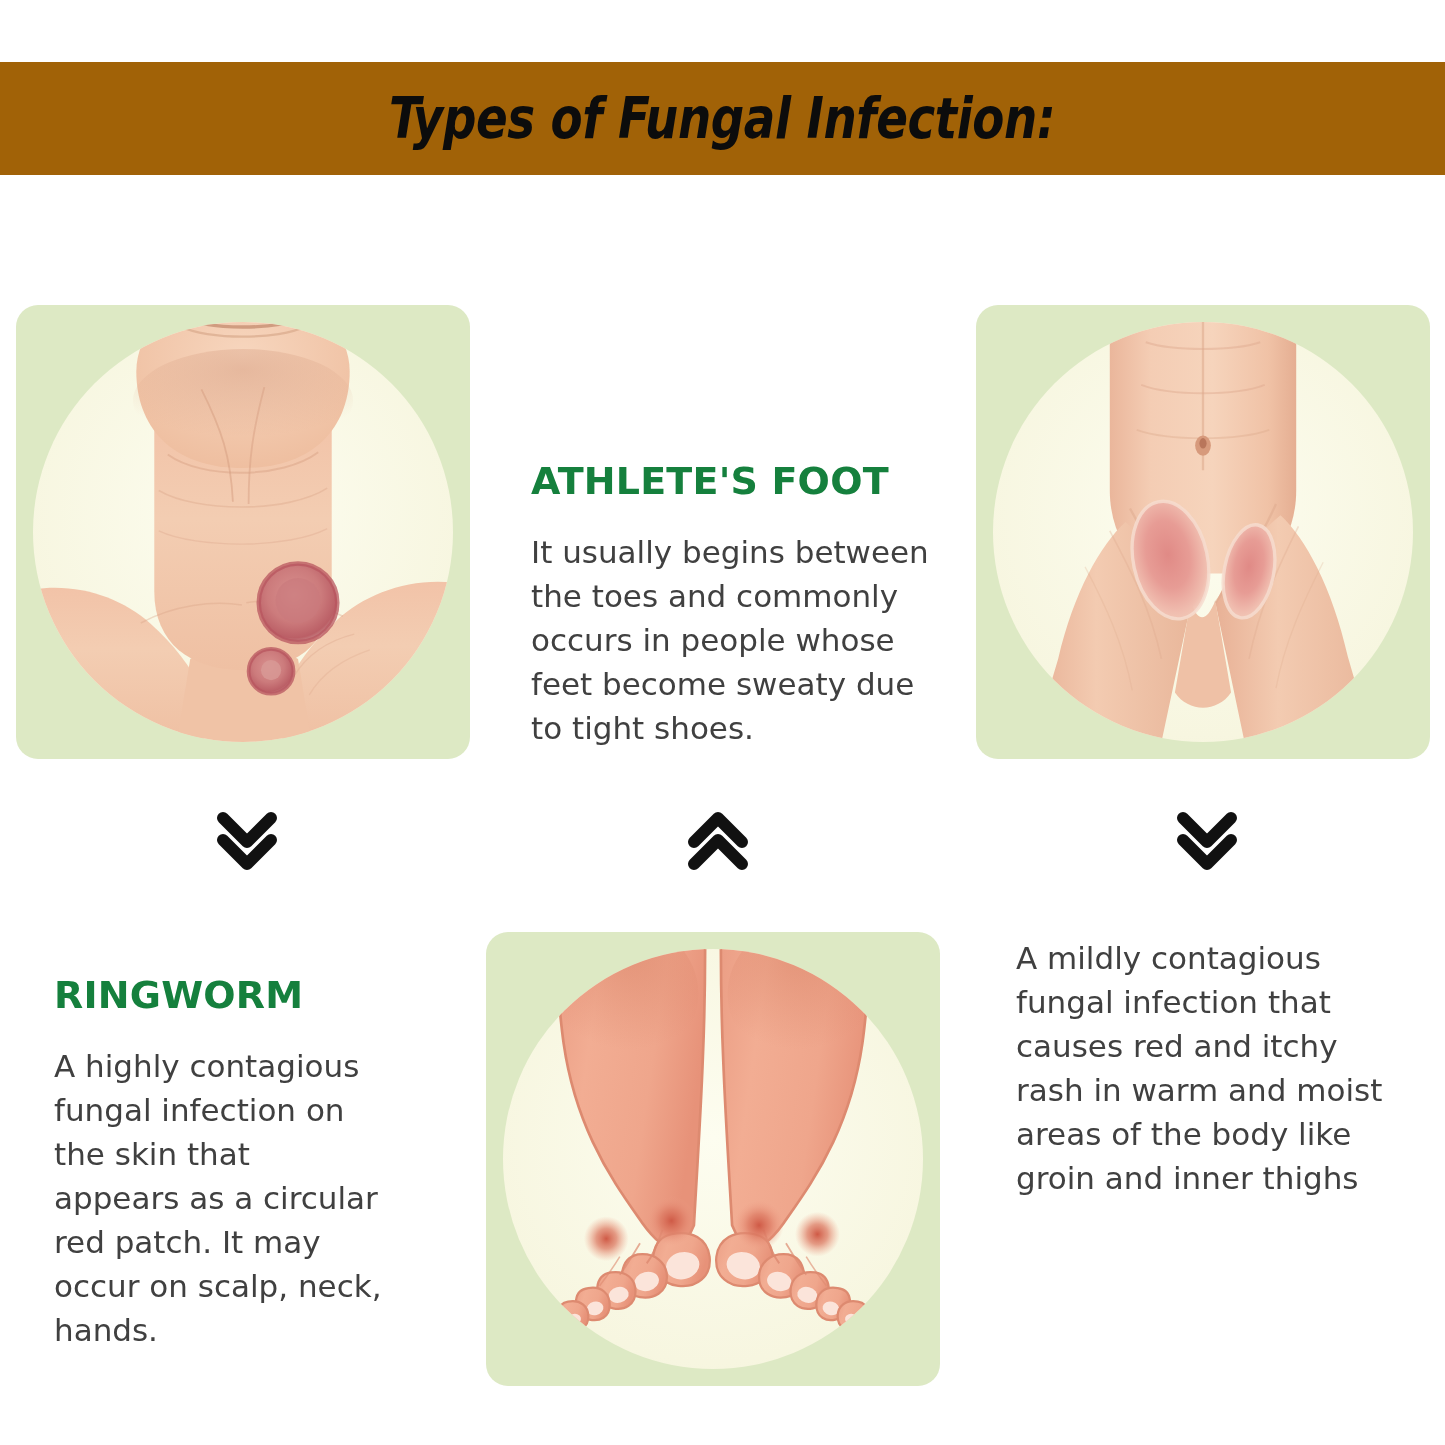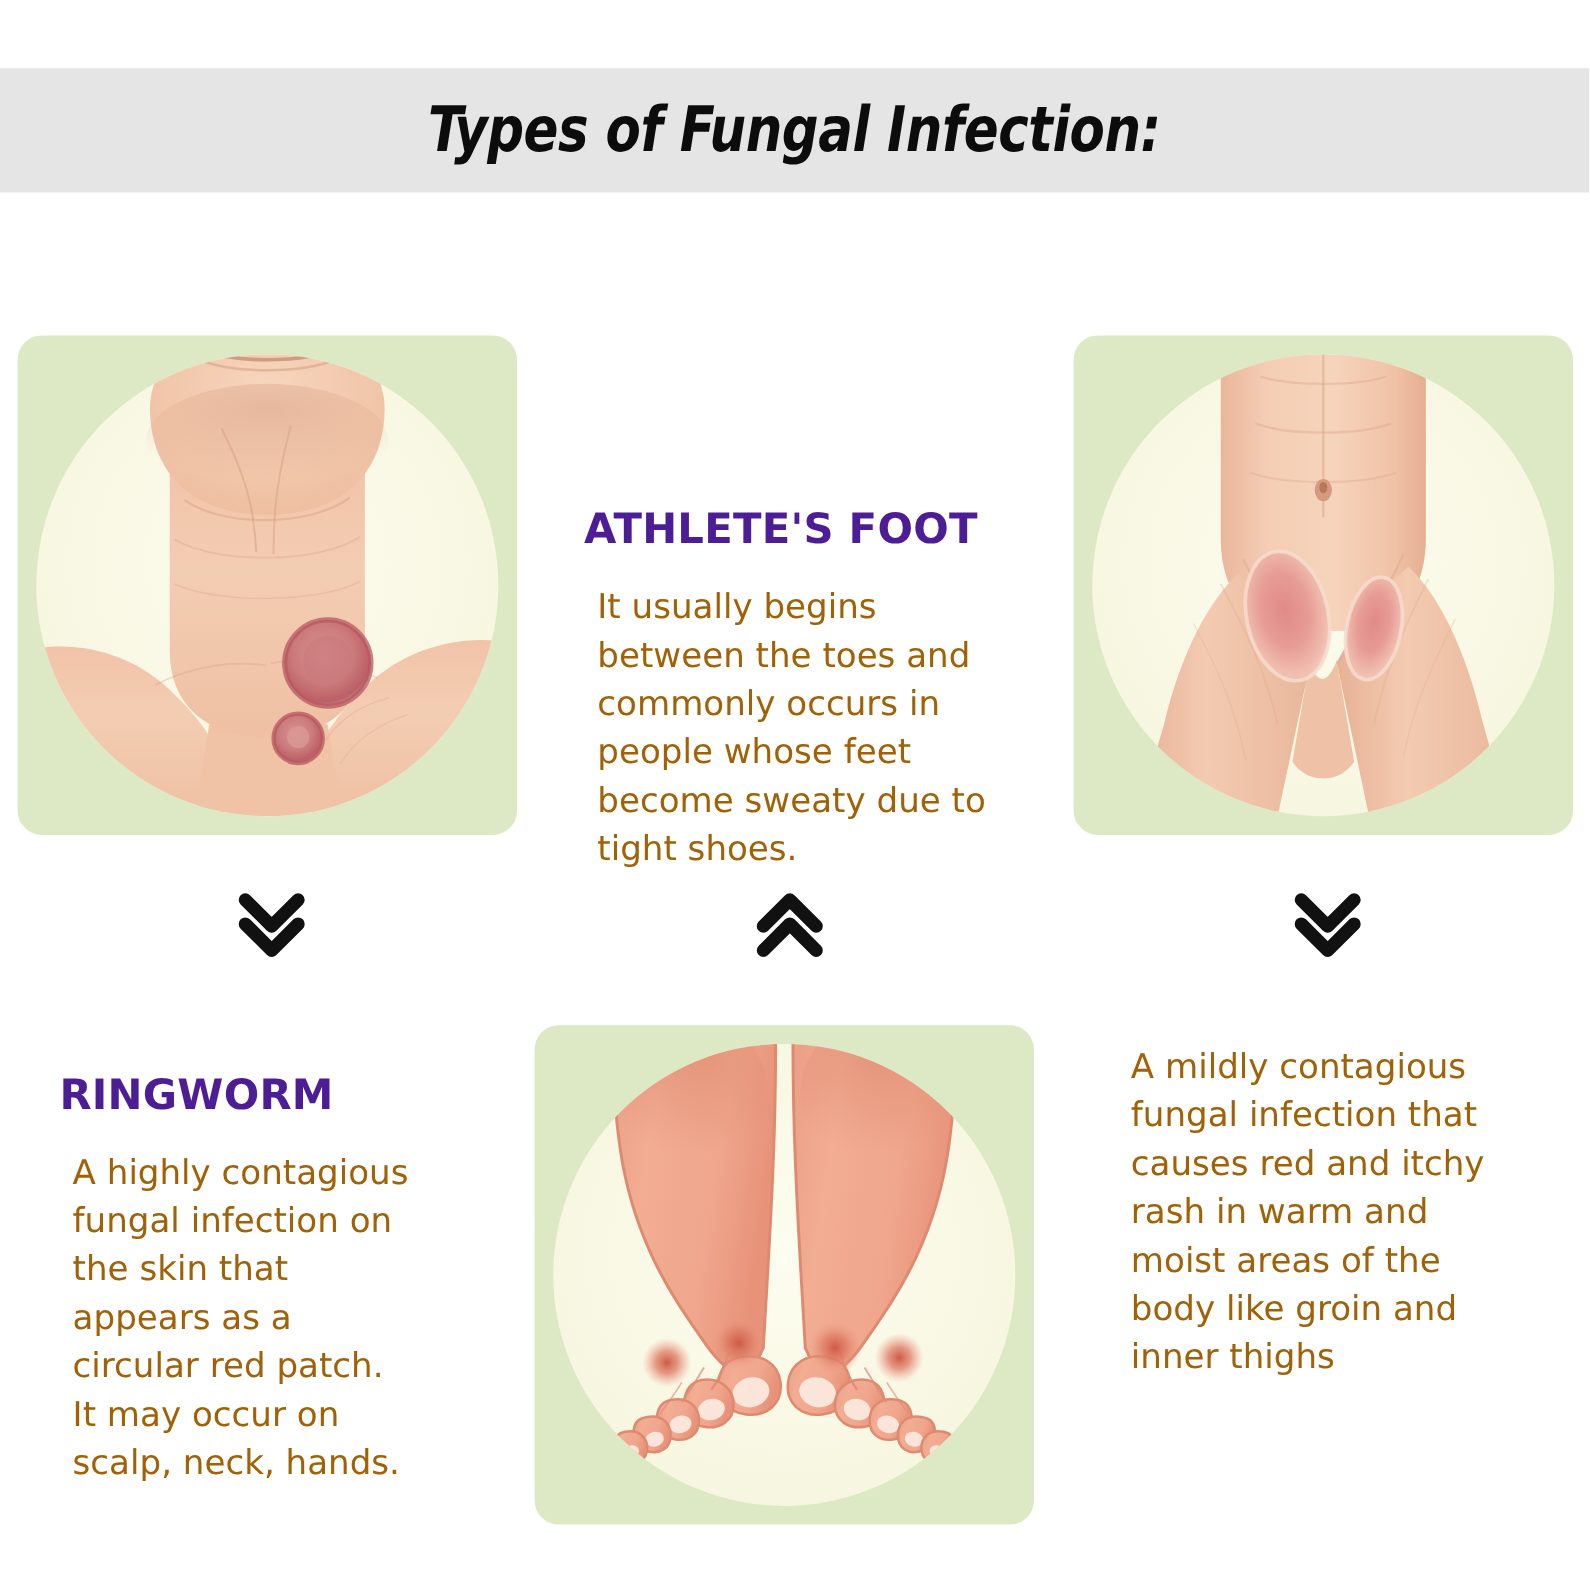--- a/index.html
+++ b/index.html
@@ -16,21 +16,21 @@
     -webkit-font-smoothing: antialiased;
   }
 
   
   .banner {
     position: absolute;
     left: 0;
     top: 62px;
     width: 1445px;
     height: 113px;
-    background: #e5e5e5;
+    background: #a16207;
     display: flex;
     align-items: center;
     justify-content: center;
   }
   .banner-title {
     font-family: "DejaVu Sans", sans-serif;
     font-weight: 700;
     font-style: italic;
     font-size: 57px;
     letter-spacing: -0.5px;
@@ -89,32 +89,32 @@
     z-index: 2;
   }
 
   
   .block { position: absolute; }
   .block-title {
     font-family: "DejaVu Sans", sans-serif;
     font-weight: 700;
     font-size: 38px;
     letter-spacing: 0.2px;
-    color: #4c1d95;
+    color: #15803d;
     margin: 0 0 30px 0;
     line-height: 1;
     white-space: nowrap;
   }
   .block-body {
     font-family: "DejaVu Sans", sans-serif;
     font-weight: 400;
     font-size: 31px;
     line-height: 1.42;
-    color: #a16207;
-    margin: 12px;
+    color: #404040;
+    margin: 0;
   }
 
   .block-athletes { left: 531px; top: 462px; width: 400px; }
   .block-ringworm { left: 54px;  top: 976px; width: 330px; }
   .block-jock     { left: 1016px; top: 936px; width: 380px; }
 
   
   .chev {
     position: absolute;
     width: 80px;

